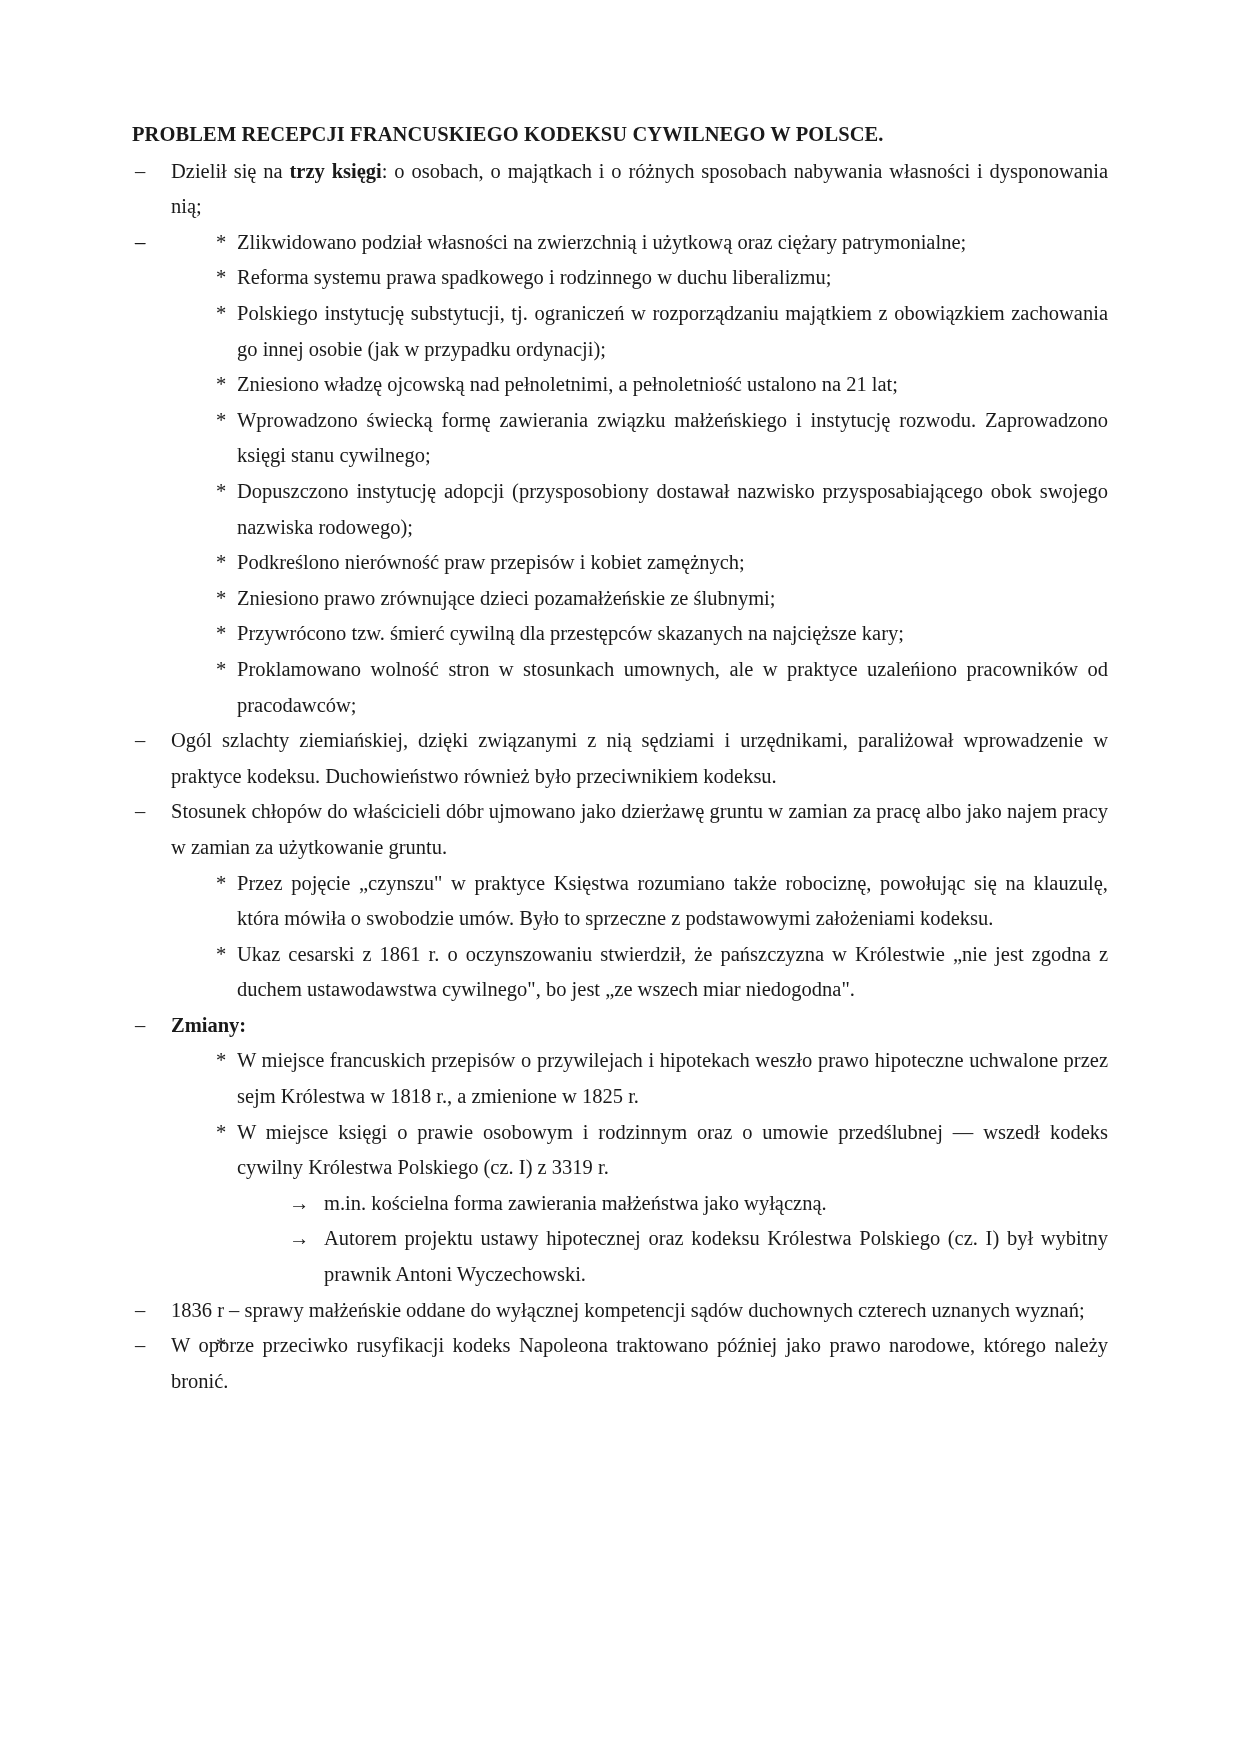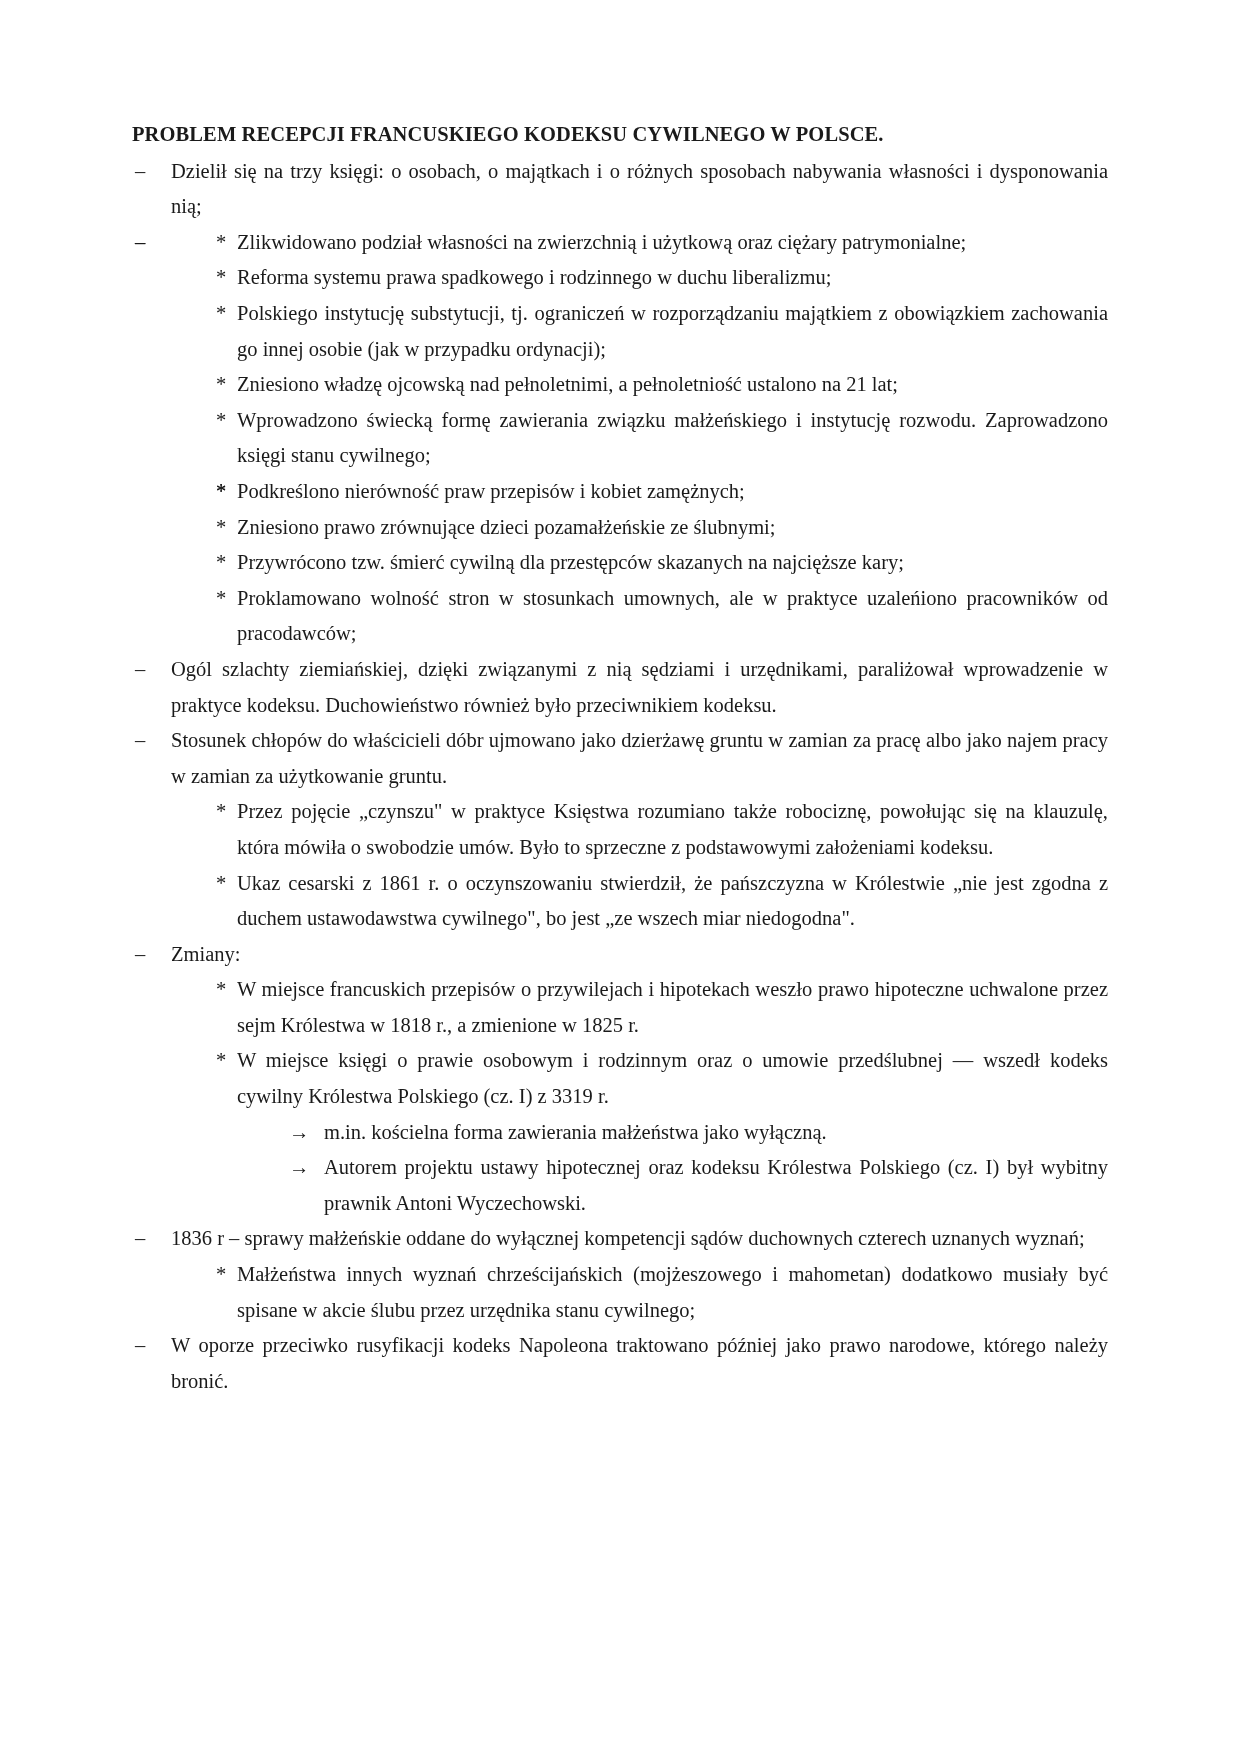--- a/index.html
+++ b/index.html
@@ -74,21 +74,21 @@
     padding-left: 35px;
   }
   ul.lvl3 > li > .bullet {
     position: absolute;
     left: 0;
     top: 0;
     font-size: 20.5px;
     line-height: 35.6px;
   }
   .txt { display: inline; }
-  .txt b, .bold { font-weight: normal; }
+  .txt b, .bold { font-weight: bold; }
   .last-line-left { text-align-last: left; }
 </style>
 </head>
 <body>
 
 <div class="page">
 
   <h1 class="doc-title">PROBLEM RECEPCJI FRANCUSKIEGO KODEKSU CYWILNEGO W POLSCE.</h1>
 
   <ul class="lvl1">
@@ -121,20 +121,21 @@
         <li class="last-line-left">
           <span class="bullet">*</span>
           <span class="txt">Zniesiono władzę ojcowską nad pełnoletnimi, a pełnoletniość ustalono na 21 lat;</span>
         </li>
         <li class="last-line-left">
           <span class="bullet">*</span>
           <span class="txt">Wprowadzono świecką formę zawierania związku małżeńskiego i instytucję rozwodu. Zaprowadzono księgi stanu cywilnego;</span>
         </li>
         <li class="last-line-left">
           <span class="bullet">*</span>
+          <span class="txt">Dopuszczono instytucję adopcji (przysposobiony dostawał nazwisko przysposabiającego obok swojego nazwiska rodowego);</span>
         </li>
         <li class="last-line-left">
           <span class="bullet">*</span>
           <span class="txt">Podkreślono nierówność praw przepisów i kobiet zamężnych;</span>
         </li>
         <li class="last-line-left">
           <span class="bullet">*</span>
           <span class="txt">Zniesiono prawo zrównujące dzieci pozamałżeńskie ze ślubnymi;</span>
         </li>
         <li class="last-line-left">
@@ -196,21 +197,20 @@
       </ul>
     </li>
 
     <li>
       <span class="bullet">–</span>
       <span class="txt">1836 r – sprawy małżeńskie oddane do wyłącznej kompetencji sądów duchownych czterech uznanych wyznań;</span>
 
       <ul class="lvl2">
         <li class="last-line-left">
           <span class="bullet">*</span>
-          <span class="txt">Małżeństwa innych wyznań chrześcijańskich (mojżeszowego i mahometan) dodatkowo musiały być spisane w akcie ślubu przez urzędnika stanu cywilnego;</span>
         </li>
       </ul>
     </li>
 
     <li>
       <span class="bullet">–</span>
       <span class="txt">W oporze przeciwko rusyfikacji kodeks Napoleona traktowano później jako prawo narodowe, którego należy bronić.</span>
     </li>
 
   </ul>

